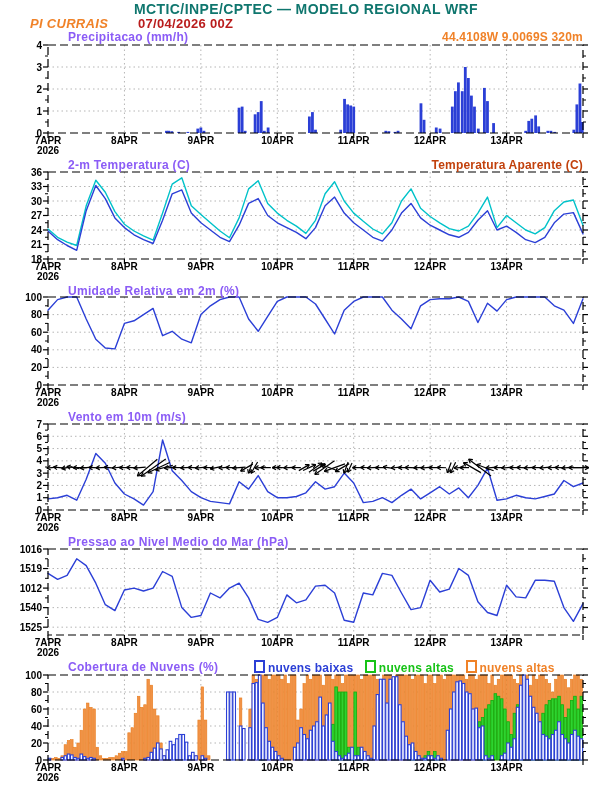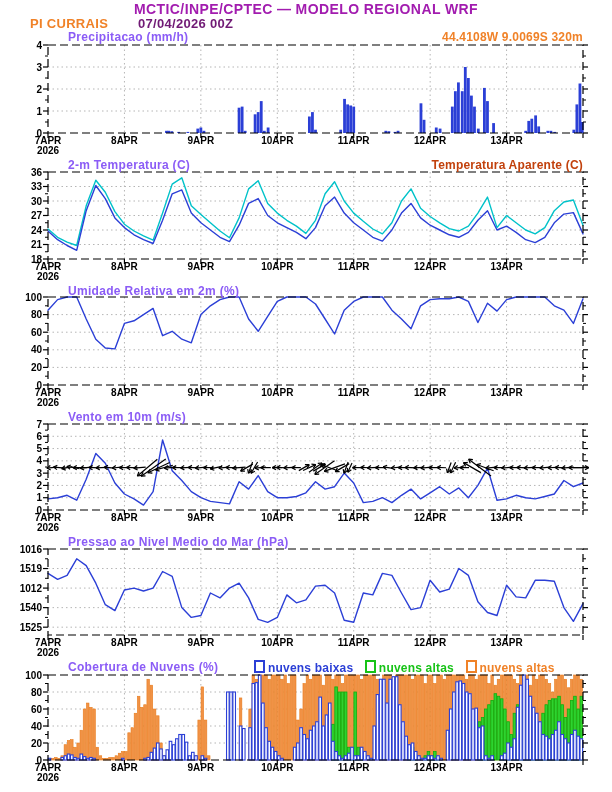--- a/index.html
+++ b/index.html
@@ -1,22 +1,22 @@
 <!DOCTYPE html>
 <html><head>
 <meta charset="utf-8">
 <style>
   html,body{margin:0;padding:0;background:#fff;}
   .page{position:relative;width:612px;height:792px;background:#fff;overflow:hidden;
         font-family:"Liberation Sans",sans-serif;font-weight:bold;}
   .page div,.page span{position:absolute;white-space:nowrap;}
   svg{position:absolute;left:0;top:0;}
-  .t1{left:0;top:1px;width:612px;text-align:center;font-size:14px;letter-spacing:.4px;color:#a21caf;}
-  .station{left:30px;top:16px;font-size:13px;color:#f08228;letter-spacing:.3px;}
-  .run{left:138px;top:16px;font-size:13px;color:#701a75;letter-spacing:.3px;}
+  .t1{left:0;top:1px;width:612px;text-align:center;font-size:14px;letter-spacing:.4px;color:#0f766e;}
+  .station{left:30px;top:16px;font-size:13px;color:#f08228;letter-spacing:.3px;font-style:italic;}
+  .run{left:138px;top:16px;font-size:13px;color:#b91c1c;letter-spacing:.3px;}
   .loc{left:330px;top:30px;width:253px;text-align:right;font-size:12px;color:#f08228;letter-spacing:.2px;}
   .pt{font-size:12px;color:#8b5cf6;letter-spacing:.3px;left:68px;}
   .pt1{top:30px}.pt2{top:158px}.pt3{top:284px}.pt4{top:410px}.pt5{top:535px}.pt6{top:660px}
   .tlegend{left:333px;top:158px;width:250px;text-align:right;font-size:12px;color:#c2410c;letter-spacing:.2px;}
   .clegend{left:246px;top:660px;font-size:12px;letter-spacing:.2px;}
   .clegend span{position:static;}
   .lbox{display:inline-block;width:7px;height:9px;border:2px solid;background:#fff;margin:0 3px 0 8px;vertical-align:-1px;}
   .ylab{font-size:10px;width:42px;text-align:right;left:2px;color:#000;}
   .xlab{font-size:10px;width:44px;text-align:center;color:#000;}
 </style>

